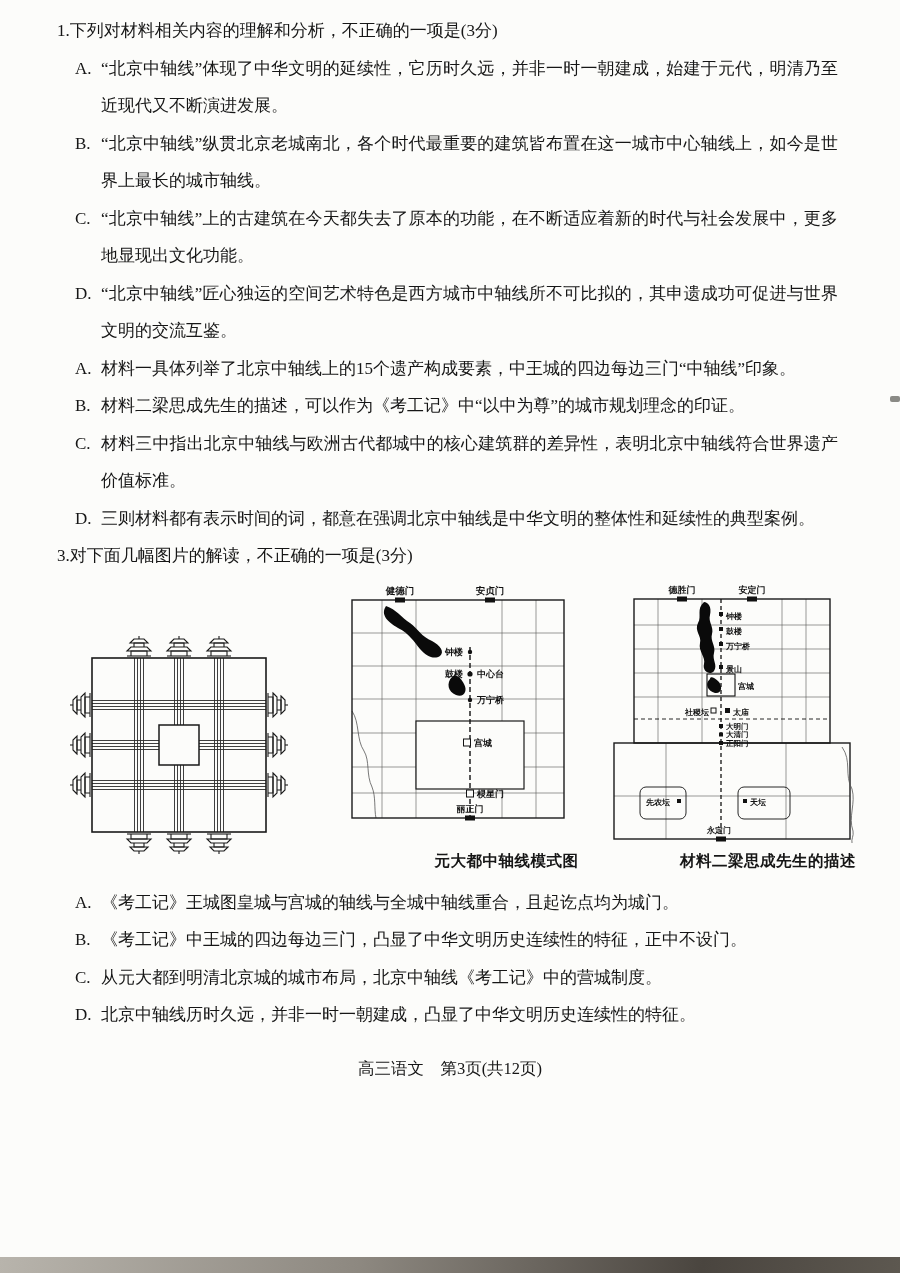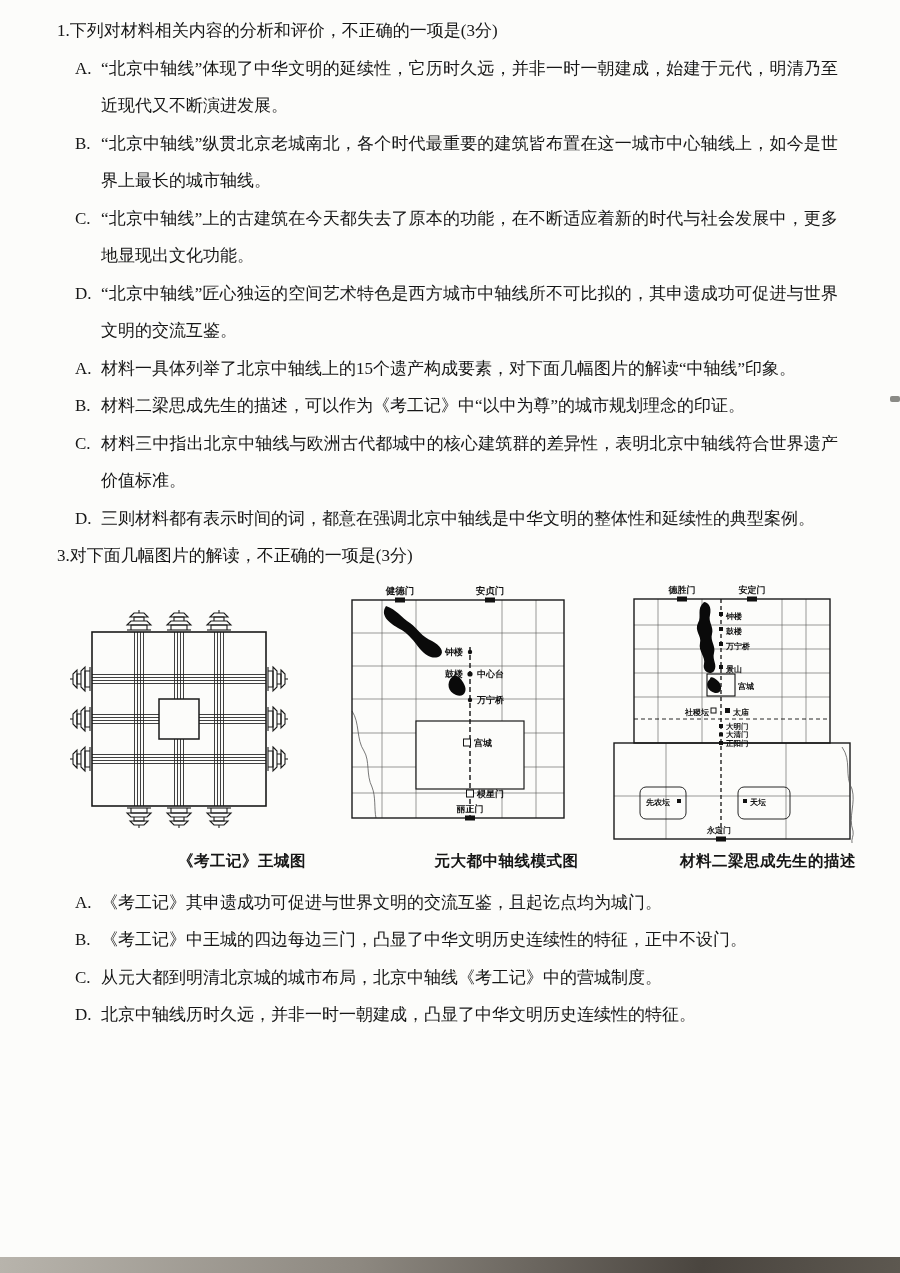--- a/index.html
+++ b/index.html
@@ -63,21 +63,21 @@
     background:#8a8a85; border-radius:2px;
   }
 </style>
 </head>
 <body>
 
 <div class="page">
   <div class="content">
 
     <div>
-      <div class="stem"><span>1.</span><span>下列对材料相关内容的分析和评价，不正确的一项是(3分)</span></div>
+      <div class="stem"><span>1.</span><span>下列对材料相关内容的理解和分析，不正确的一项是(3分)</span></div>
       <div class="option">
           <span class="olabel">A.</span>
           <span class="otext">“北京中轴线”体现了中华文明的延续性，它历时久远，并非一时一朝建成，始建于元代，明清乃至近现代又不断演进发展。</span>
         </div>
       <div class="option">
           <span class="olabel">B.</span>
           <span class="otext">“北京中轴线”纵贯北京老城南北，各个时代最重要的建筑皆布置在这一城市中心轴线上，如今是世界上最长的城市轴线。</span>
         </div>
       <div class="option">
           <span class="olabel">C.</span>
@@ -85,21 +85,21 @@
         </div>
       <div class="option">
           <span class="olabel">D.</span>
           <span class="otext">“北京中轴线”匠心独运的空间艺术特色是西方城市中轴线所不可比拟的，其申遗成功可促进与世界文明的交流互鉴。</span>
         </div>
     </div>
 
     <div>
       <div class="option">
           <span class="olabel">A.</span>
-          <span class="otext">材料一具体列举了北京中轴线上的15个遗产构成要素，对下面几幅图片的解读“中轴线”印象。</span>
+          <span class="otext">材料一具体列举了北京中轴线上的15个遗产构成要素，中王城的四边每边三门“中轴线”印象。</span>
         </div>
       <div class="option">
           <span class="olabel">B.</span>
           <span class="otext">材料二梁思成先生的描述，可以作为《考工记》中“以中为尊”的城市规划理念的印证。</span>
         </div>
       <div class="option">
           <span class="olabel">C.</span>
           <span class="otext">材料三中指出北京中轴线与欧洲古代都城中的核心建筑群的差异性，表明北京中轴线符合世界遗产价值标准。</span>
         </div>
       <div class="option">
@@ -139,21 +139,20 @@
                 <use href="#tower" transform="translate(125,204) rotate(180)"></use>
                 <use href="#tower" transform="translate(165,204) rotate(180)"></use>
               <use href="#tower" transform="translate(36,75) rotate(-90)"></use>
                 <use href="#tower" transform="translate(36,115) rotate(-90)"></use>
                 <use href="#tower" transform="translate(36,155) rotate(-90)"></use>
               <use href="#tower" transform="translate(214,75) rotate(90)"></use>
                 <use href="#tower" transform="translate(214,115) rotate(90)"></use>
                 <use href="#tower" transform="translate(214,155) rotate(90)"></use>
             </g>
           </svg>
-          <div class="fig-caption">《考工记》王城图</div>
         </div>
 
         <div class="fig">
           <svg width="245" height="265" viewBox="0 0 245 265">
             <text x="66" y="13" font-size="9.5" text-anchor="middle">健德门</text>
             <text x="156" y="13" font-size="9.5" text-anchor="middle">安贞门</text>
             <g stroke="#555" stroke-width="0.6">
               <path d="M18 52H230M18 85H230M18 118H230M18 152H230M18 186H230M18 212H230"></path>
               <path d="M48 19V237M82 19V237M168 19V237M202 19V237"></path>
             </g>
@@ -241,34 +240,35 @@
             <text x="144" y="224" font-size="8" text-anchor="start">天坛</text>
             <text x="113" y="252" font-size="8" text-anchor="middle">永定门</text>
           </svg>
           <div class="fig-caption">材料二梁思成先生的描述</div>
         </div>
       </div>
 
       <div class="q3-options">
         <div class="option">
             <span class="olabel">A.</span>
-            <span class="otext">《考工记》其申遗成功可促进与世界文明的交流互鉴，且起讫点均为城门。</span>
+            <span class="otext">《考工记》王城图皇城与宫城的轴线与全城中轴线重合，且起讫点均为城门。</span>
           </div>
         <div class="option">
             <span class="olabel">B.</span>
             <span class="otext">《考工记》中王城的四边每边三门，凸显了中华文明历史连续性的特征，正中不设门。</span>
           </div>
         <div class="option">
             <span class="olabel">C.</span>
             <span class="otext">从元大都到明清北京城的城市布局，北京中轴线《考工记》中的营城制度。</span>
           </div>
         <div class="option">
             <span class="olabel">D.</span>
             <span class="otext">北京中轴线历时久远，并非一时一朝建成，凸显了中华文明历史连续性的特征。</span>
           </div>
       </div>
     </div>
 
+    <div class="footer">高三语文　第3页(共12页)</div>
   </div>
 
   <div class="scan-mark"></div>
   <div class="scan-band"></div>
 </div>
 
 </body></html>

